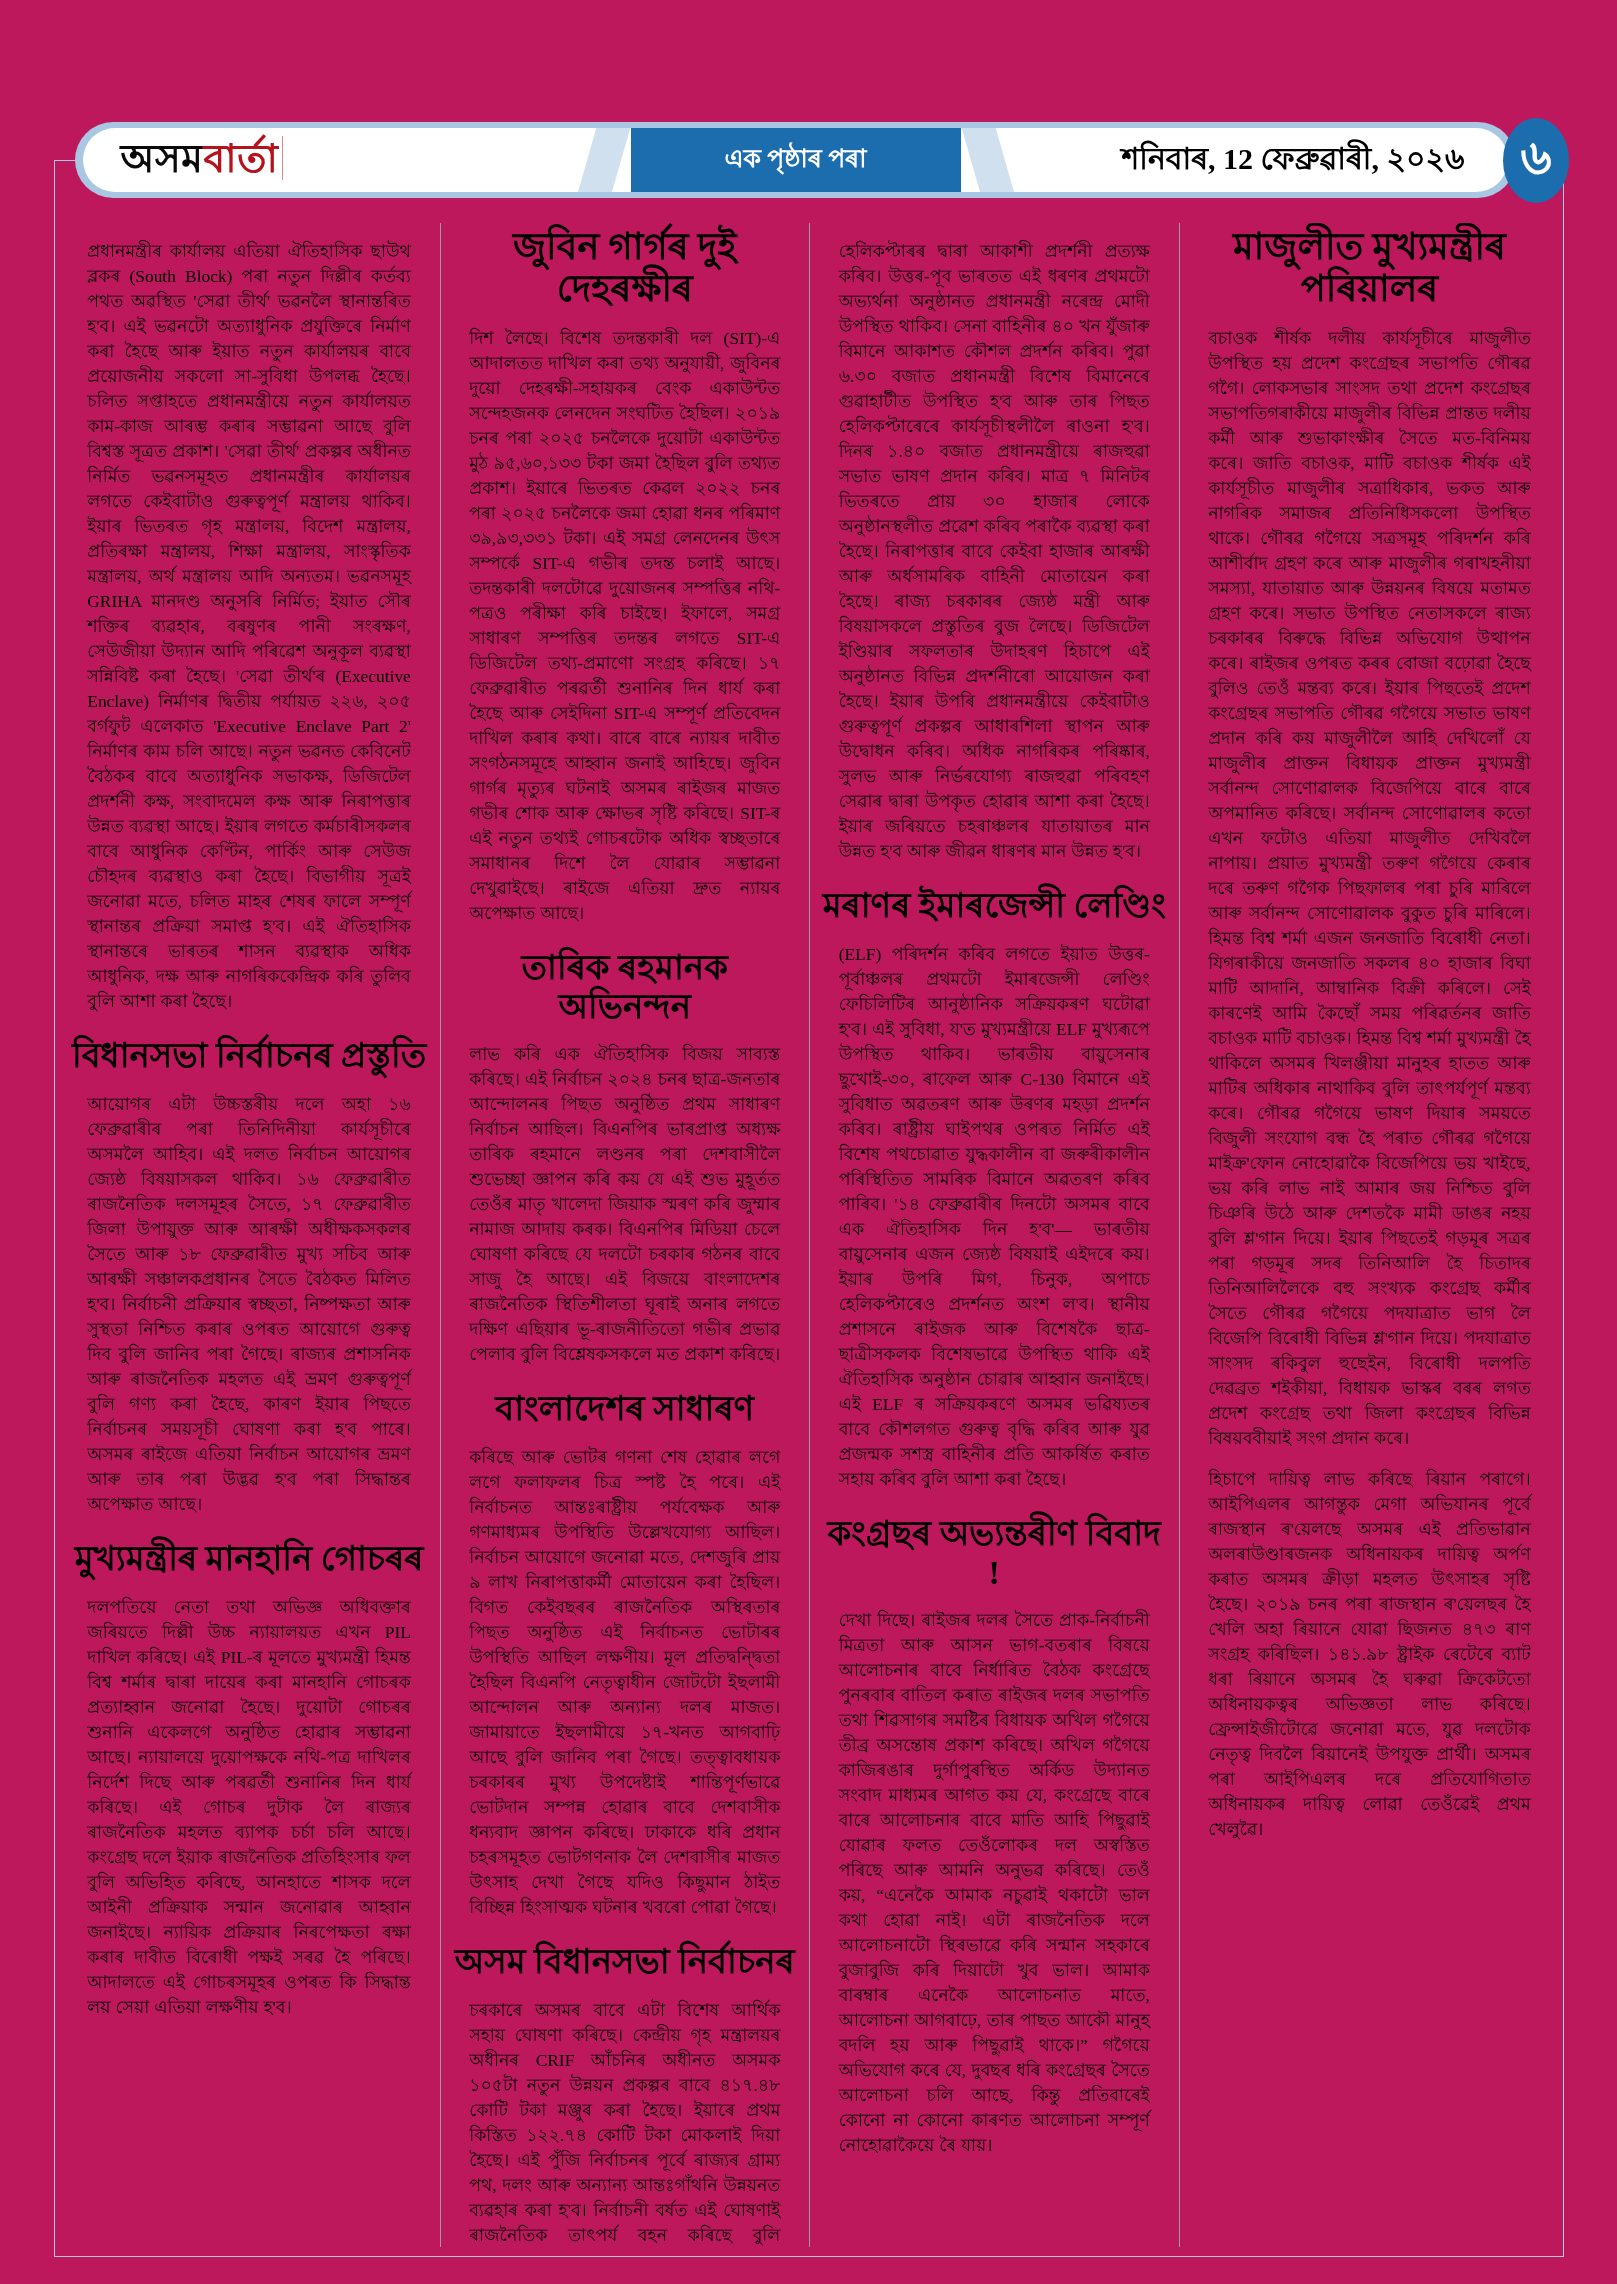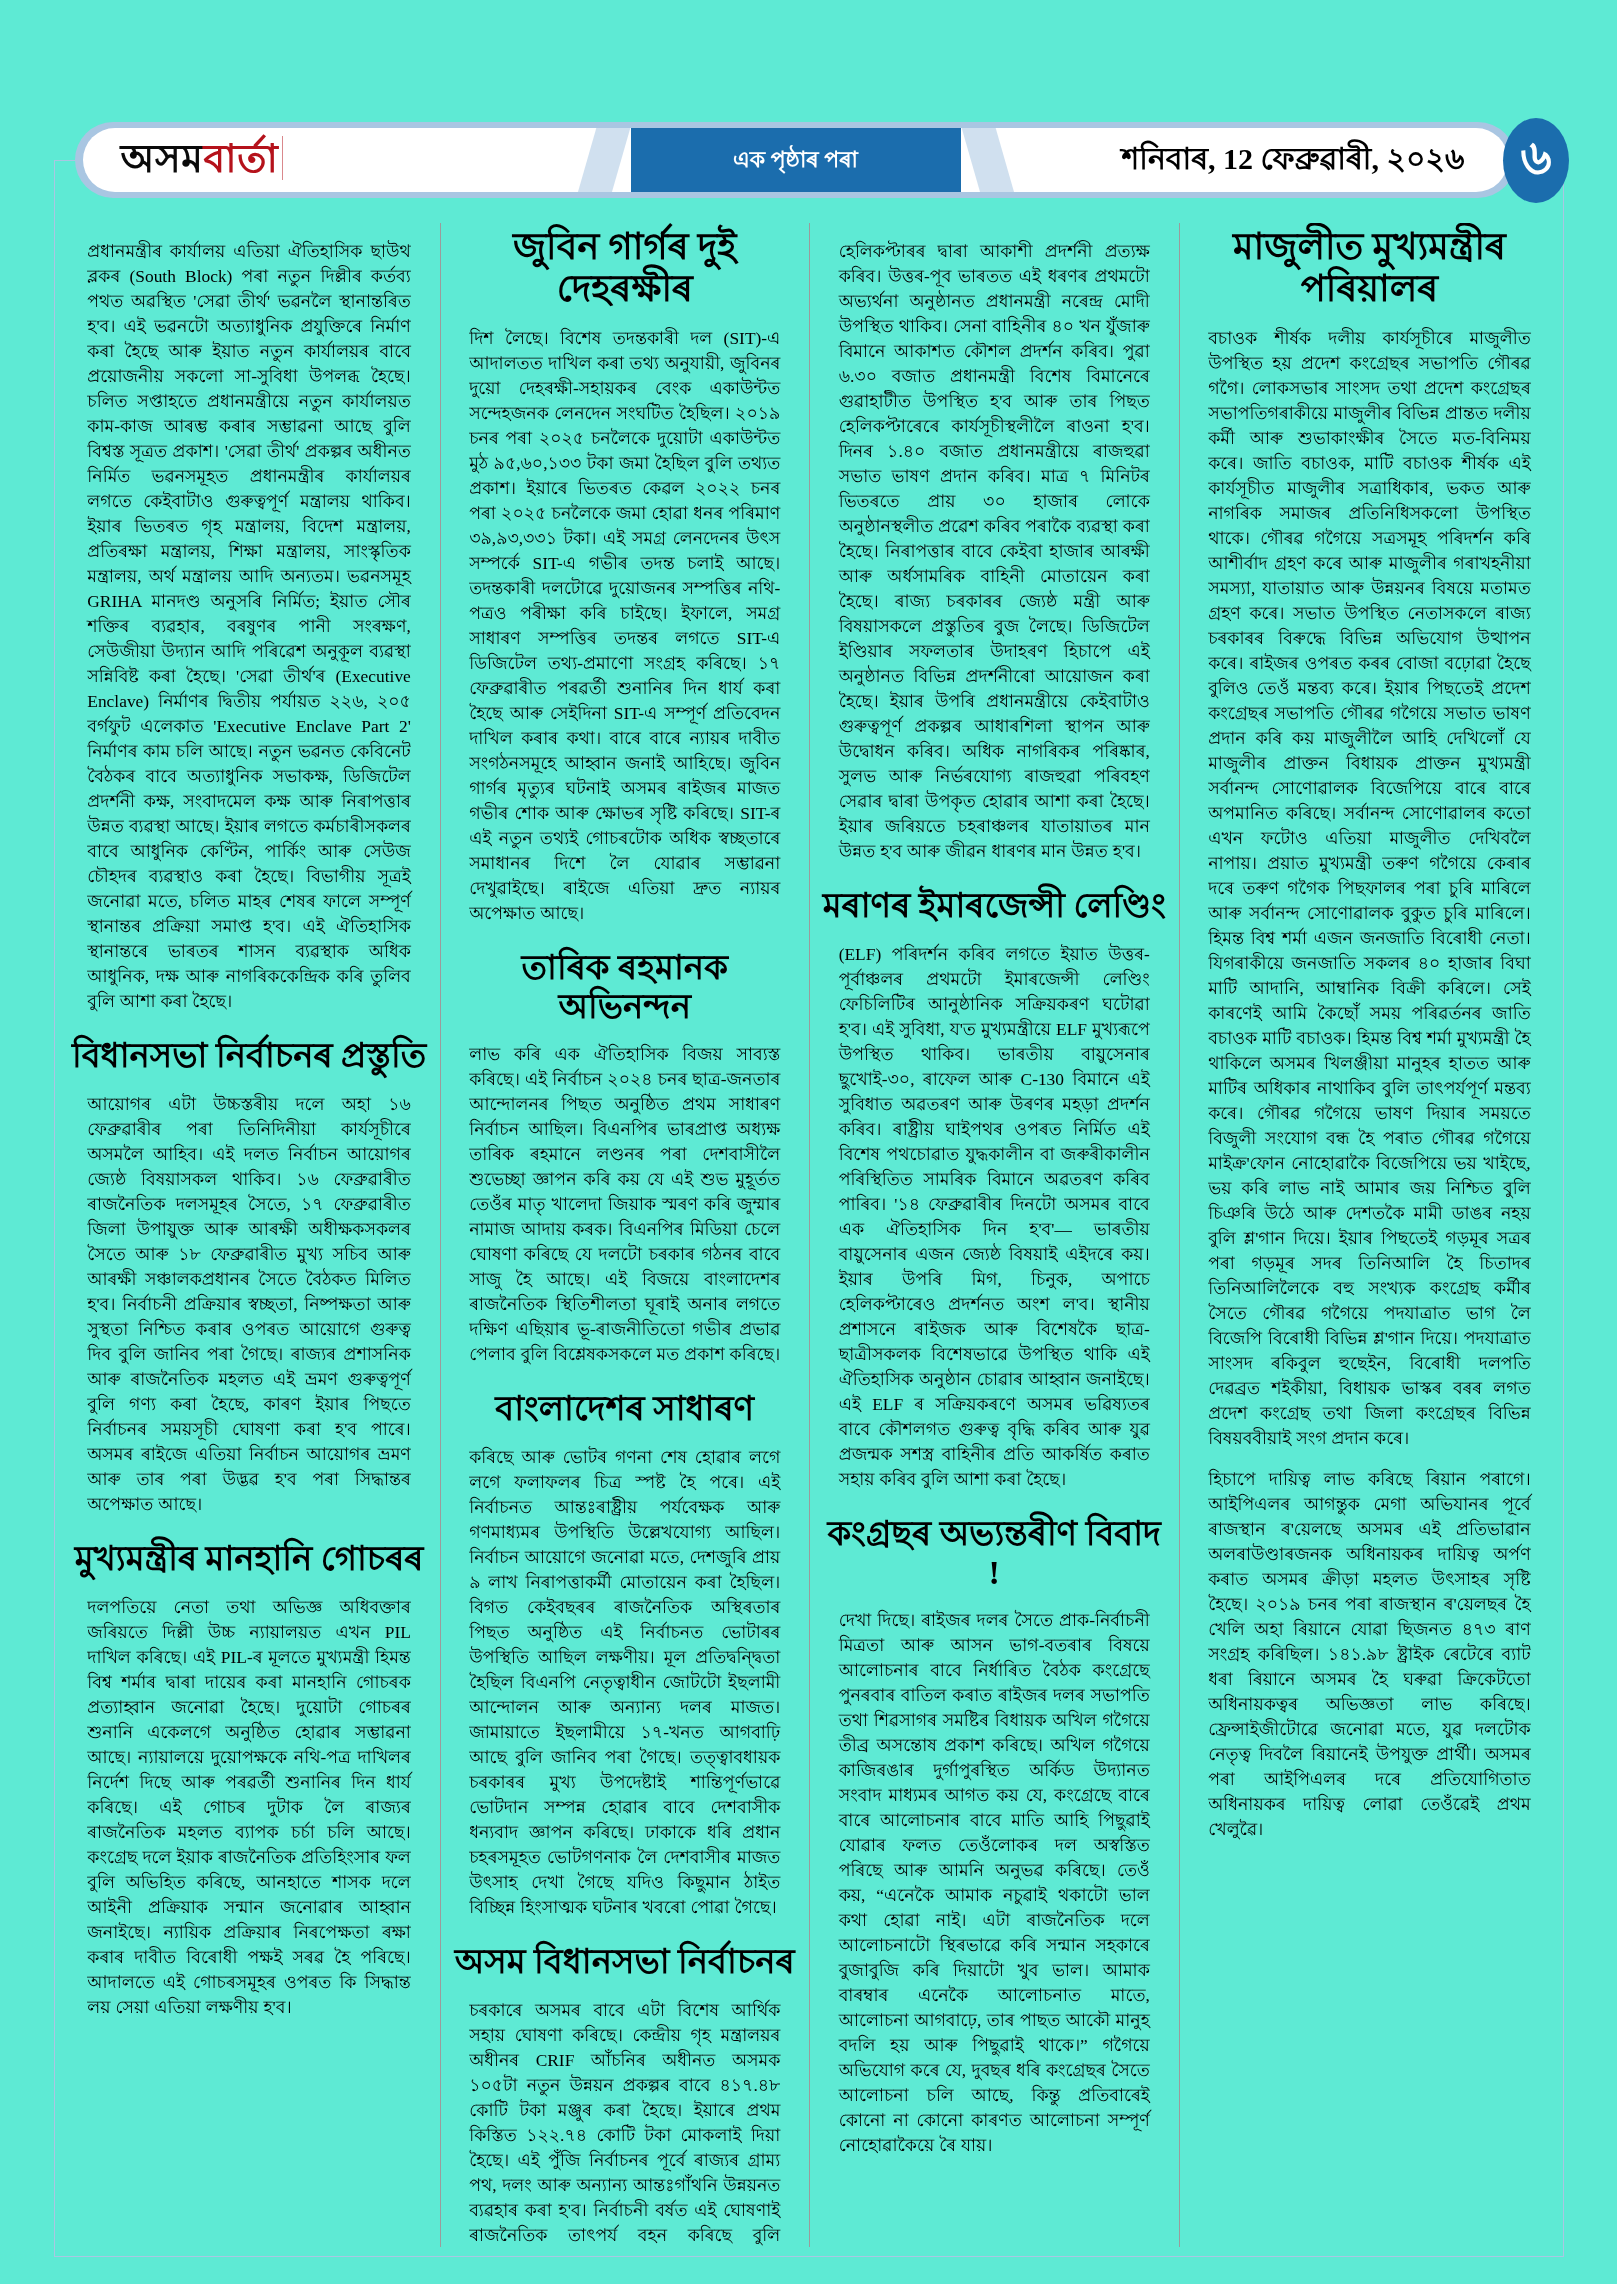--- a/index.html
+++ b/index.html
@@ -1,34 +1,34 @@
 <!DOCTYPE html>
 <html lang="as" style="font-size:10px"><head>
 <meta charset="utf-8">
 <style>
   html,body{margin:0;padding:0;background:#e8e8e8;}
   .page{
-    position:relative;width:1618px;height:2284px;background:#5eead4;
+    position:relative;width:1618px;height:2284px;background:#be185d;
     font-family:"Liberation Serif","DejaVu Sans",serif;color:#000;overflow:hidden;
     margin:0 auto;
   }
   
   .frame{position:absolute;left:54px;right:54px;top:160px;bottom:27px;border:1.9px solid #a9c6e2;}
 
   
   .topbar{position:absolute;left:75px;right:102px;top:122px;height:76px;background:#a9c6e2;border-radius:39px;}
   .topbar-inner{position:absolute;left:7.6px;right:7.6px;top:6.3px;bottom:6.3px;background:#ffffff;border-radius:33px;overflow:hidden;}
   .masthead{position:absolute;left:38px;top:50%;transform:translateY(-50%);font-size:39px;font-weight:bold;letter-spacing:0.6px;white-space:nowrap;}
   .m-black{color:#0a0a0a;}
   .m-red{color:#b5121b;border-right:1.9px dotted #b5121b;padding-right:3.8px;}
   .notch{position:absolute;top:-3.8px;bottom:-3.8px;width:34px;background:#a9c6e2;opacity:.55;}
   .notch-l{left:calc(50% - 209px);transform:skewX(-16deg);}
   .notch-r{left:calc(50% + 175px);transform:skewX(16deg);}
   .banner{position:absolute;left:50%;transform:translateX(-50%);top:0;bottom:0;width:330px;background:#1b6dad;color:#fff;
-          display:flex;align-items:center;justify-content:center;font-size:22px;font-weight:bold;}
+          display:flex;align-items:center;justify-content:center;font-size:25px;font-weight:bold;}
   .datebox{position:absolute;right:44px;top:50%;transform:translateY(-50%);font-size:30px;font-weight:bold;white-space:nowrap;}
   .pagenum{position:absolute;right:49px;top:118px;width:66px;height:85px;background:#1b6dad;border-radius:50%;
            color:#fff;font-size:48px;font-weight:bold;display:flex;align-items:center;justify-content:center;}
 
   
   .cols{position:absolute;left:70px;right:70px;top:223px;bottom:37px;display:grid;grid-template-columns:repeat(4,1fr);}
   .col{overflow:hidden;padding:0 12.7px;}
   .col:first-child{padding-left:1.3px;}
   .col:last-child{padding-right:1.3px;}
   .col:not(:first-child){border-left:0.6px solid #9b9b9b;}

